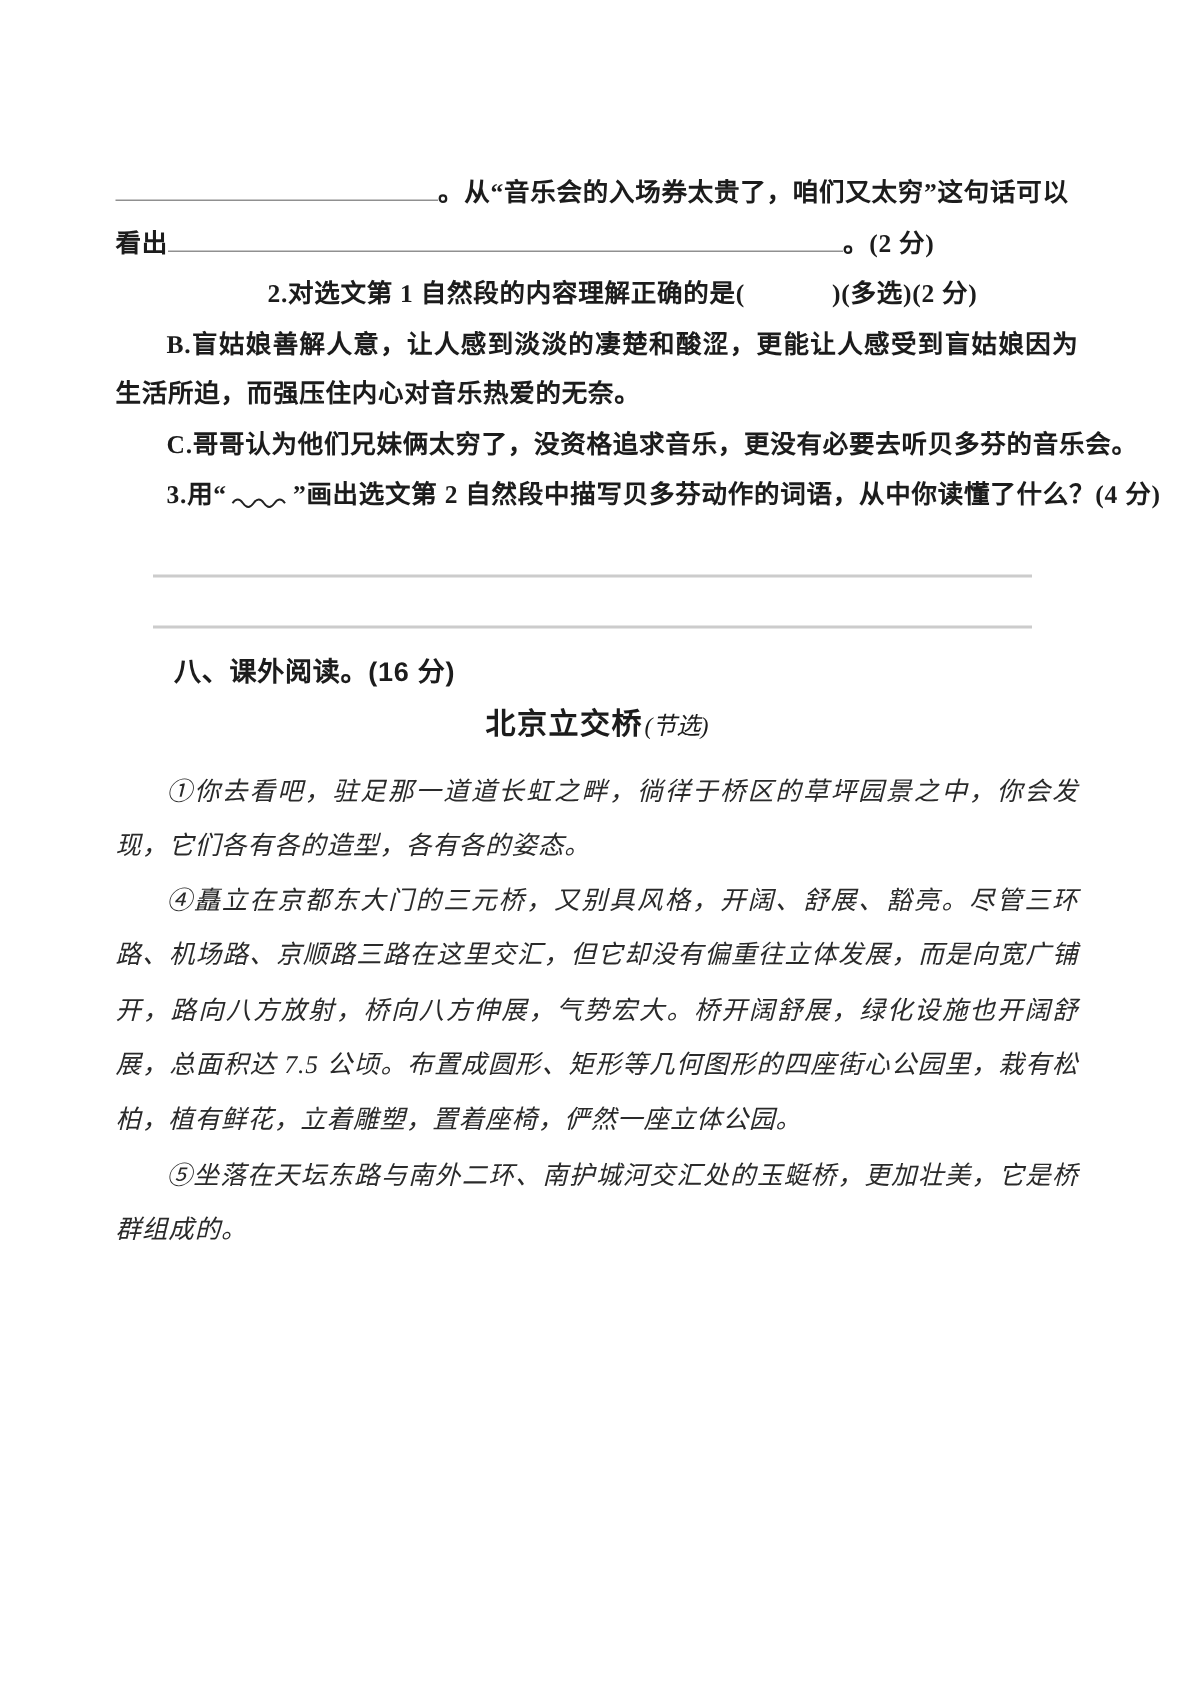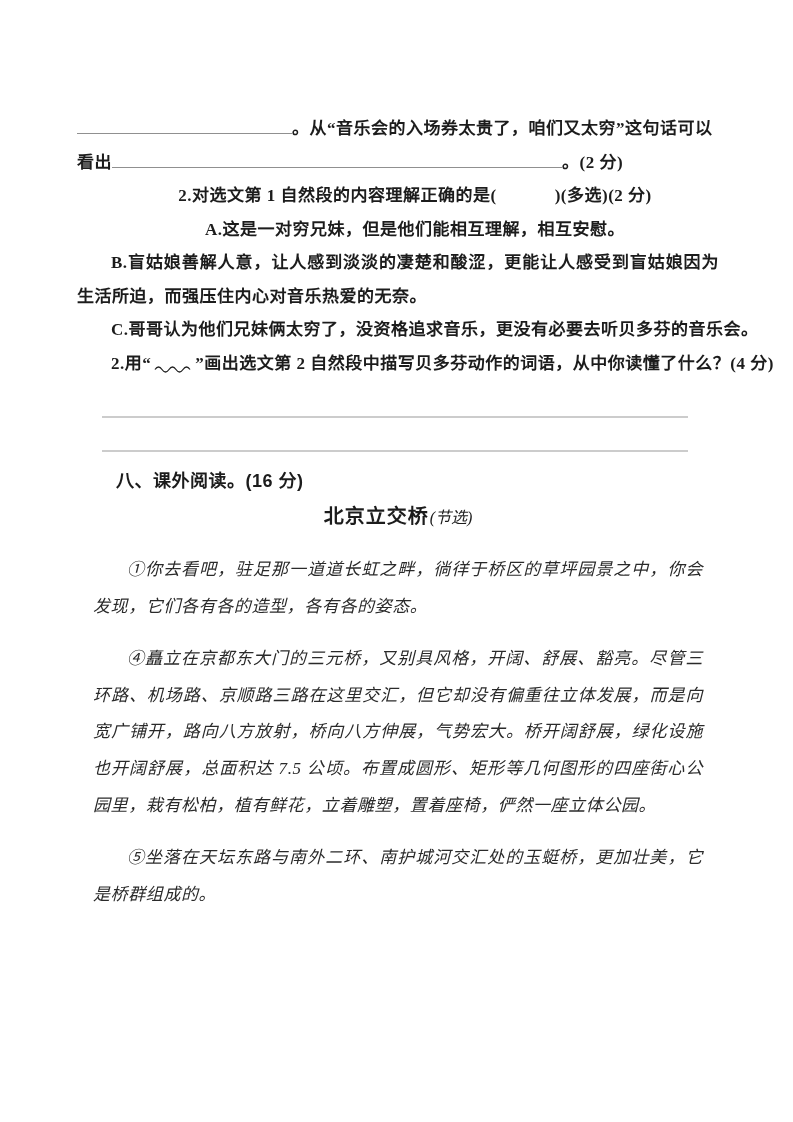--- a/index.html
+++ b/index.html
@@ -81,45 +81,44 @@
   }
   .passage{
     margin-top:7px;
     font-size:17px;
     font-style:italic;   
     color:#2a2a2a;
     line-height:36.6px;
     letter-spacing:0.6px;
   }
   .passage p{
-    margin:16px;
+    margin:0;
     text-indent:2em;
     text-align:justify;
   }
 </style>
 </head>
 <body>
 
 <div class="page">
 
   <div class="qblock">
 
     <div class="q-line"><span class="blank u-long"></span><span>。从“音乐会的入场券太贵了，咱们又太穷”这句话可以</span></div>
 
     <div class="q-line"><span>看出</span><span class="blank u-mid"></span><span>。(2 分)</span></div>
 
     <div class="q-line indent"><span>2.对选文第 1 自然段的内容理解正确的是(</span><span class="paren-gap"></span><span>)(多选)(2 分)</span></div>
 
-    <div class="q-line indent">A.这是一对穷兄妹，但是他们能相互理解，相互安慰。</div>
 
     <div class="q-para">B.盲姑娘善解人意，让人感到淡淡的凄楚和酸涩，更能让人感受到盲姑娘因为生活所迫，而强压住内心对音乐热爱的无奈。</div>
 
     <div class="q-line indent">C.哥哥认为他们兄妹俩太穷了，没资格追求音乐，更没有必要去听贝多芬的音乐会。</div>
 
-    <div class="q-line indent"><span>2.用“</span><span class="wavy-wrap"><svg width="40" height="11" viewBox="0 0 40 11">
+    <div class="q-line indent"><span>3.用“</span><span class="wavy-wrap"><svg width="40" height="11" viewBox="0 0 40 11">
             <path d="M2 6.5 Q 5.5 1.5 9 6.5 T 16 6.5 T 23 6.5 T 30 6.5 T 37 6.5" stroke="#222222" stroke-width="1.3" fill="none"></path>
           </svg></span><span>”画出选文第 2 自然段中描写贝多芬动作的词语，从中你读懂了什么？(4 分)</span></div>
 
     <div class="answer-line first"></div>
     <div class="answer-line"></div>
 
   </div>
 
   <div class="section-heading">八、课外阅读。(16 分)</div>
 

